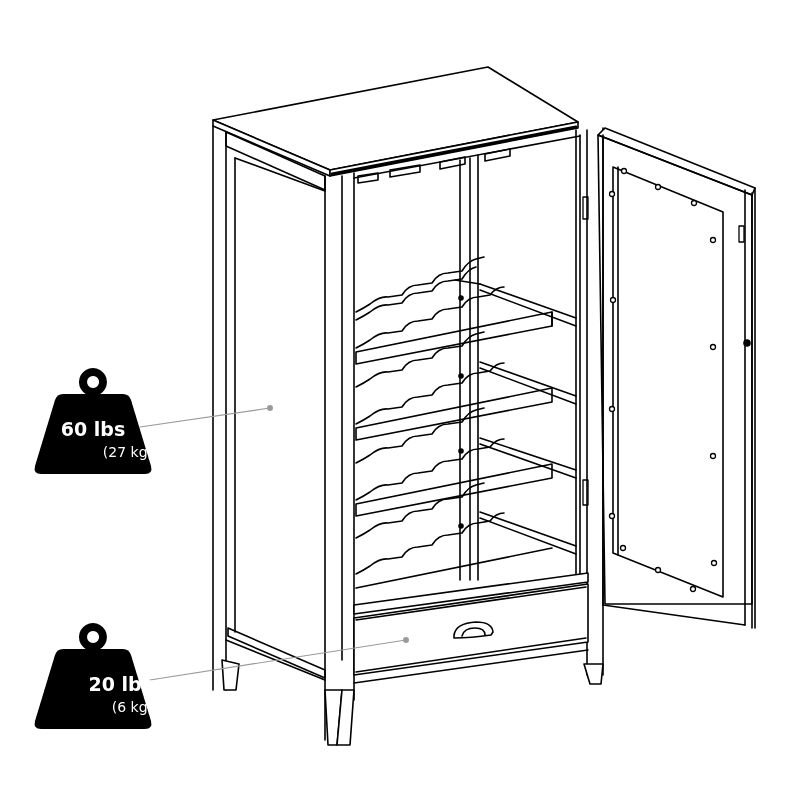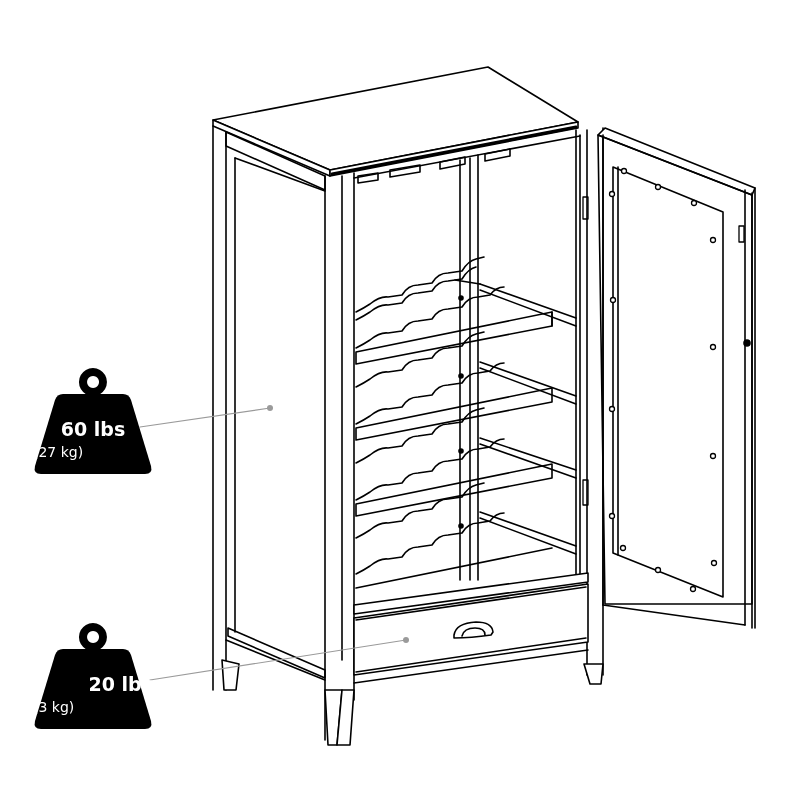--- a/index.html
+++ b/index.html
@@ -1,21 +1,21 @@
 <!DOCTYPE html>
 <html><head>
   <meta charset="utf-8">
   <style>
     html, body { margin: 0; padding: 0; background: #ffffff; }
     body { width: 800px; height: 800px; position: relative; overflow: hidden; font-family: "DejaVu Sans", sans-serif; }
     #stage { position: absolute; left: 0; top: 0; width: 800px; height: 664px; }
     .weight { position: absolute; width: 120px; height: 110px; }
     .weight svg { position: absolute; left: 0; top: 0; }
     .weight .w-main { position: absolute; left: 0; width: 120px; text-align: center; color: #fff; font-weight: bold; font-size: 19px; font-family: "DejaVu Sans", sans-serif; }
-    .weight .w-sub { position: absolute; left: 0; width: 120px; text-align: left; color: #fff; font-size: 14px; font-family: "DejaVu Sans", sans-serif; }
+    .weight .w-sub { position: absolute; left: 0; width: 120px; text-align: right; color: #fff; font-size: 14px; font-family: "DejaVu Sans", sans-serif; }
   </style>
 </head>
 <body>
 
 <div id="stage">
   <svg width="800" height="800" viewBox="0 0 800 800" fill="none" stroke="#000" stroke-width="1.6" stroke-linejoin="round" stroke-linecap="round">
 
     <g>
       <polygon points="213,120 488,67 578,122 330,170" fill="#fff"></polygon>
       <polygon points="213,120 330,170 330,176 213,126" fill="#fff"></polygon>
@@ -172,15 +172,15 @@
     <div class="w-sub" style="top:78px;">(27 kg)</div>
   </div>
 
   
   <div class="weight" style="left:33px; top:621px;">
     <svg width="120" height="110" viewBox="0 0 120 110">
       <path d="M60,2 a14,14 0 1 1 -0.1,0 z M60,10 a6,6 0 1 0 0.1,0 z" fill="#000" fill-rule="evenodd"></path>
       <path d="M30,28 L90,28 Q96,28 98,34 L118,100 Q120,108 112,108 L8,108 Q0,108 2,100 L22,34 Q24,28 30,28 Z" fill="#000"></path>
     </svg>
     <div class="w-main" style="top:52px;text-align:right;">20 lbs</div>
-    <div class="w-sub" style="top:78px;">(3 kg)</div>
+    <div class="w-sub" style="top:78px;">(6 kg)</div>
   </div>
 </div>
 
 </body></html>

